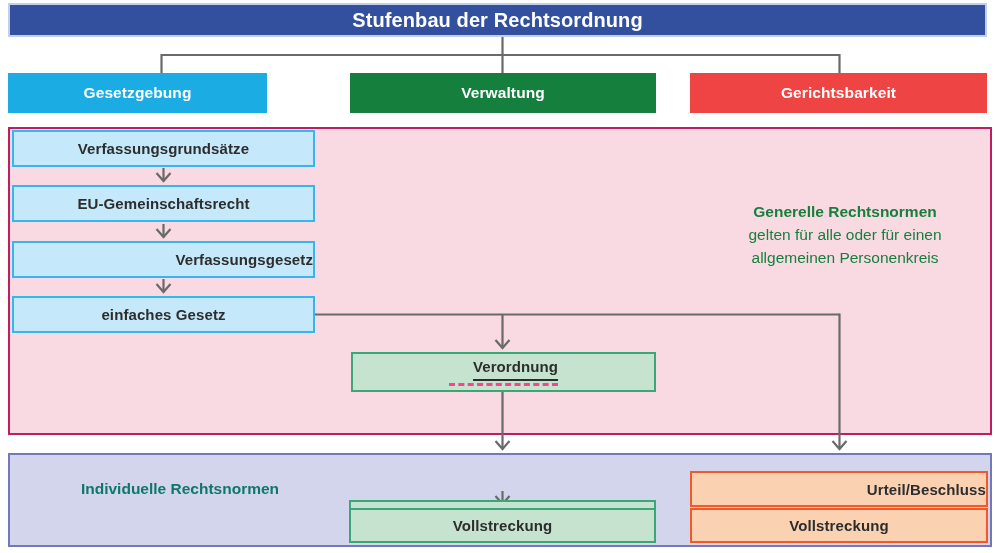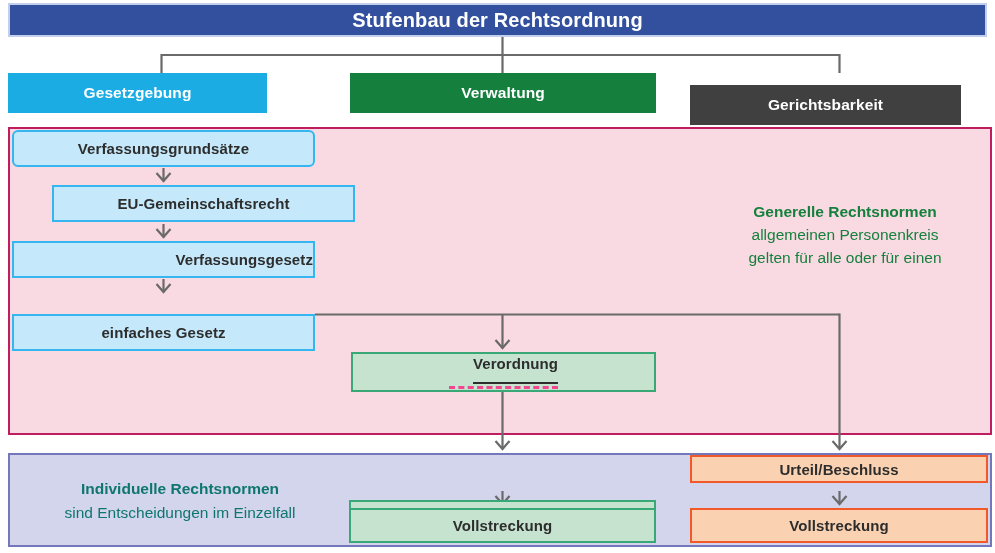--- a/index.html
+++ b/index.html
@@ -37,44 +37,44 @@
     letter-spacing: 0.1px;
   }
   .titlebar {
     left: 8px; top: 3px; width: 979px; height: 34px;
     background: #32509E; border: 2px solid #C3CEEC;
     color: #ffffff; font-size: 20px;
   }
   .hdr { height: 40px; top: 73px; color: #ffffff; font-size: 15.5px; }
   .hdr-gesetzgebung  { left: 8px;   width: 259px; background: #1BACE4; }
   .hdr-verwaltung    { left: 350px; width: 306px; background: #15803d; }
-  .hdr-gericht       { left: 690px; width: 271px; background: #404040; margin-top: 12px; }
+  .hdr-gericht       { left: 690px; width: 297px; background: #ef4444; }
   .chainbox {
     left: 12px; width: 303px; height: 37px;
     background: #C5E8FA; border: 2px solid #35B6EE;
   }
-  .chain-0 { top: 130px; border-radius: 6px; }
-  .chain-1 { top: 185px; margin-left: 40px; }
+  .chain-0 { top: 130px; }
+  .chain-1 { top: 185px; }
   .chain-2 { top: 241px; justify-content: flex-end; }
-  .chain-3 { top: 296px; margin-top: 18px; }
+  .chain-3 { top: 296px; }
   .greenbox { background: #C5E3CF; border: 2px solid #3AA876; }
   .orangebox { background: #FAD2B2; border: 2px solid #F1592B; }
   .verordnung { left: 351px; top: 352px; width: 305px; height: 40px; }
   .verordnung .link-label {
     display: inline-block; line-height: normal;
     border-bottom: 3px dashed #F2478F; padding-bottom: 2px;
     cursor: pointer;
   }
   .verordnung .link-label .u {
     display: inline-block;
-    border-bottom: 2px solid #2D2D2D; padding-bottom: 10px; margin-left: 24px;
+    border-bottom: 2px solid #2D2D2D; padding-bottom: 4px; margin-left: 24px;
   }
   .bescheid      { left: 349px; top: 468px; width: 307px; height: 36px; margin-top: 32px; }
   .voll-admin    { left: 349px; top: 508px; width: 307px; height: 35px; }
-  .urteil        { left: 690px; top: 455px; width: 298px; height: 28px; }
+  .urteil        { left: 690px; top: 471px; width: 298px; height: 36px; justify-content: flex-end; }
   .voll-court    { left: 690px; top: 508px; width: 298px; height: 35px; }
   
   .note { text-align: center; line-height: 23px; font-size: 15.5px; }
   .note-generelle { left: 700px; top: 200px; width: 290px; color: #15803d; }
   .note-individuelle { left: 10px; top: 477px; width: 340px; color: #0f766e; line-height: 24px; }
   .note .note-title { font-weight: bold; display: block; }
   .note .note-line { display: block; }
 </style>
 </head>
 <body>
@@ -133,31 +133,30 @@
   </div>
   <div class="node chainbox chain-2">
     <span>Verfassungsgesetz</span>
   </div>
   <div class="node chainbox chain-3">
     <span>einfaches Gesetz</span>
   </div>
 
   <div class="note note-generelle">
     <span class="note-title">Generelle Rechtsnormen</span>
+    <span class="note-line">gelten für alle oder für einen</span>
     <span class="note-line">allgemeinen Personenkreis</span>
-    <span class="note-line">gelten für alle oder für einen</span>
   </div>
 
   <div class="node greenbox verordnung">
     <span class="link-label"><span class="u">Verordnung</span></span>
   </div>
 
   <div class="note note-individuelle">
     <span class="note-title">Individuelle Rechtsnormen</span>
-    <span class="note-line">sind Entscheidungen im Einzelfall</span>
   </div>
 
   <div class="node greenbox bescheid">
     <span>Bescheid</span>
   </div>
   <div class="node greenbox voll-admin">
     <span>Vollstreckung</span>
   </div>
   <div class="node orangebox urteil">
     <span>Urteil/Beschluss</span>

